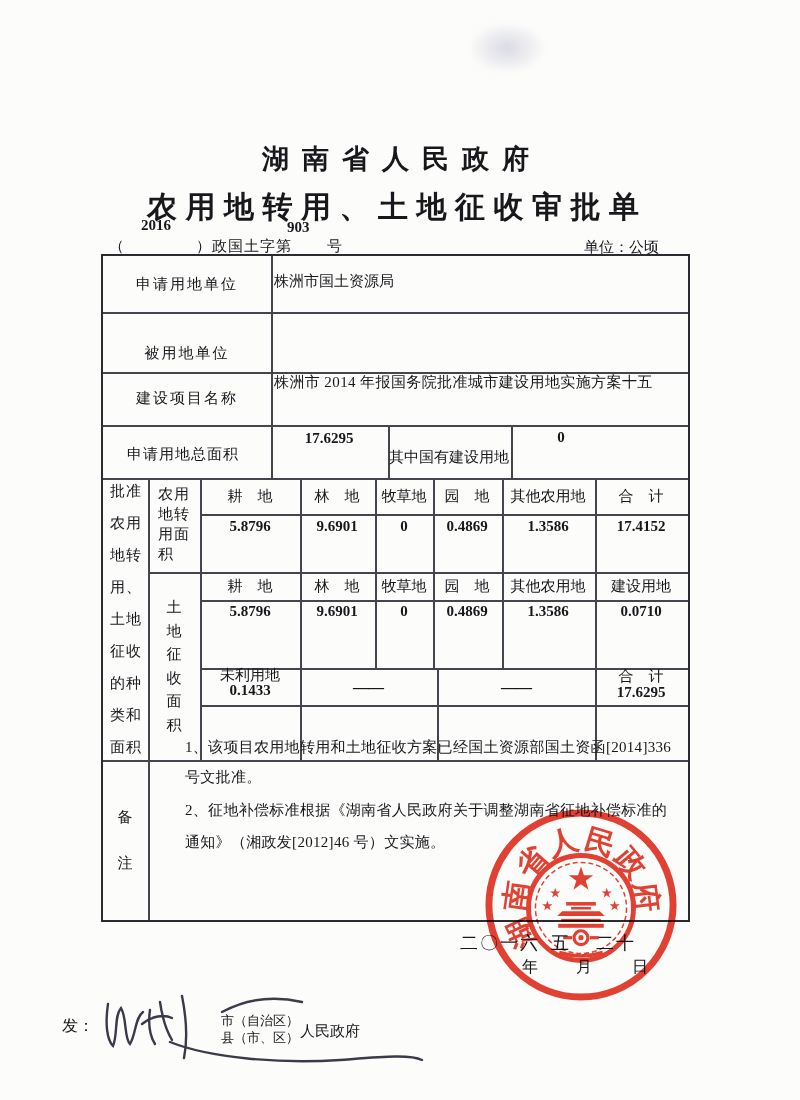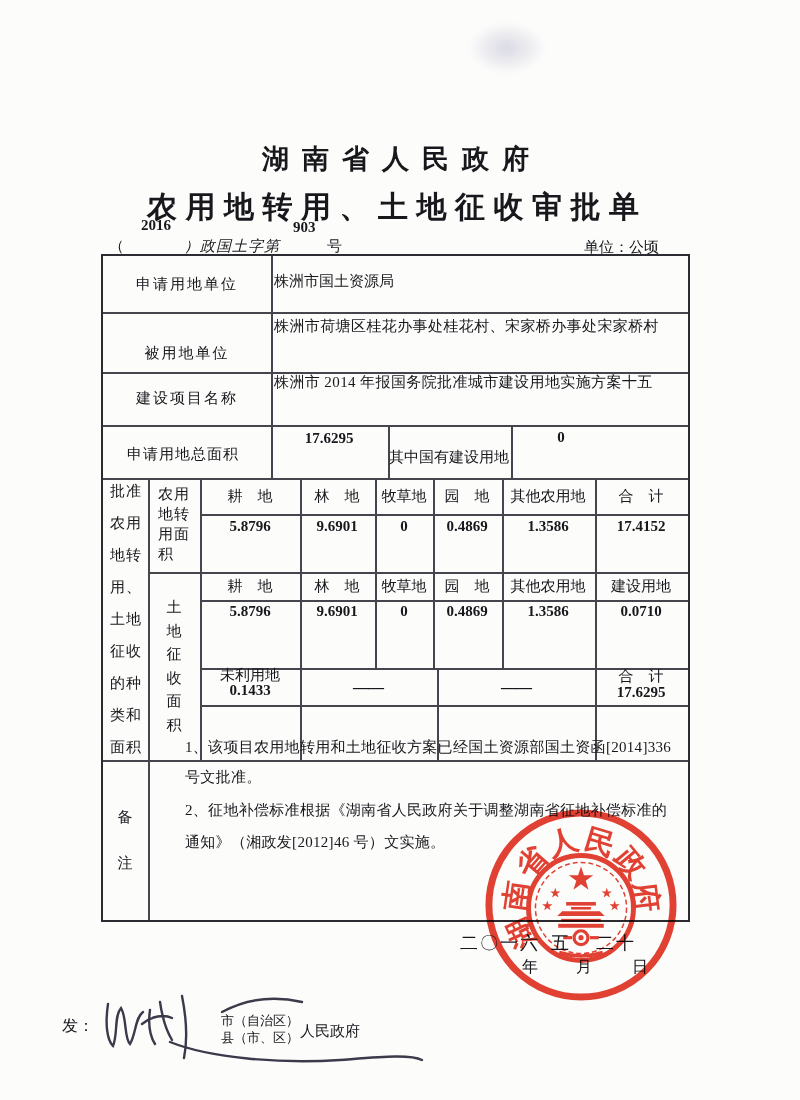--- a/index.html
+++ b/index.html
@@ -28,23 +28,23 @@
 <body>
 
 <div class="page">
 
   <div class="smudge"></div>
 
   <div class="t gov-title" style="left:262px;top:141px;">湖南省人民政府</div>
   <div class="t form-title" style="left:147px;top:187px;">农用地转用、土地征收审批单</div>
 
   <div class="t b f15" style="left:141px;top:217px;">2016</div>
-  <div class="t b f15" style="left:293px;top:219px;">903</div>
+  <div class="t b f15" style="left:287px;top:219px;">903</div>
   <div class="t f15" style="left:109px;top:237px;">（</div>
-  <div class="t f15" style="left:184px;top:237px;letter-spacing:1px;font-style:italic;">）政国土字第</div>
+  <div class="t f15" style="left:196px;top:237px;letter-spacing:1px;">）政国土字第</div>
   <div class="t f15" style="left:327px;top:237px;">号</div>
   <div class="t f15" style="left:584px;top:238px;">单位：公顷</div>
 
   <div class="tbl">
 
     <div class="hl" style="left:0;top:56px;width:585px;"></div>
     <div class="hl" style="left:0;top:116px;width:585px;"></div>
     <div class="hl" style="left:0;top:169px;width:585px;"></div>
     <div class="hl" style="left:0;top:222px;width:585px;"></div>
     <div class="hl" style="left:97px;top:258px;width:488px;"></div>
@@ -63,21 +63,20 @@
     <div class="vl" style="left:272px;top:222px;height:190px;"></div>
     <div class="vl" style="left:330px;top:222px;height:190px;"></div>
     <div class="vl" style="left:399px;top:222px;height:190px;"></div>
     <div class="vl" style="left:492px;top:222px;height:282px;"></div>
     <div class="vl" style="left:334px;top:412px;height:92px;"></div>
 
     <div class="c f15" style="left:84px;top:28px;letter-spacing:2px;">申请用地单位</div>
     <div class="t f15" style="left:171px;top:16px;">株洲市国土资源局</div>
 
     <div class="c f15" style="left:84px;top:97px;letter-spacing:2px;">被用地单位</div>
-    <div class="t f15" style="left:171px;top:61px;letter-spacing:.4px;">株洲市荷塘区桂花办事处桂花村、宋家桥办事处宋家桥村</div>
 
     <div class="c f15" style="left:84px;top:142px;letter-spacing:2px;">建设项目名称</div>
     <div class="t f15" style="left:171px;top:117px;letter-spacing:.4px;">株洲市 2014 年报国务院批准城市建设用地实施方案十五</div>
 
     <div class="c f15" style="left:80px;top:198px;letter-spacing:1px;">申请用地总面积</div>
     <div class="c b f15" style="left:226px;top:182px;">17.6295</div>
     <div class="c f15" style="left:346px;top:201px;">其中国有建设用地</div>
     <div class="c b f15" style="left:458px;top:181px;">0</div>
 
     <div class="vert f15" style="left:23px;top:363px;line-height:32px;letter-spacing:1px;">批准

